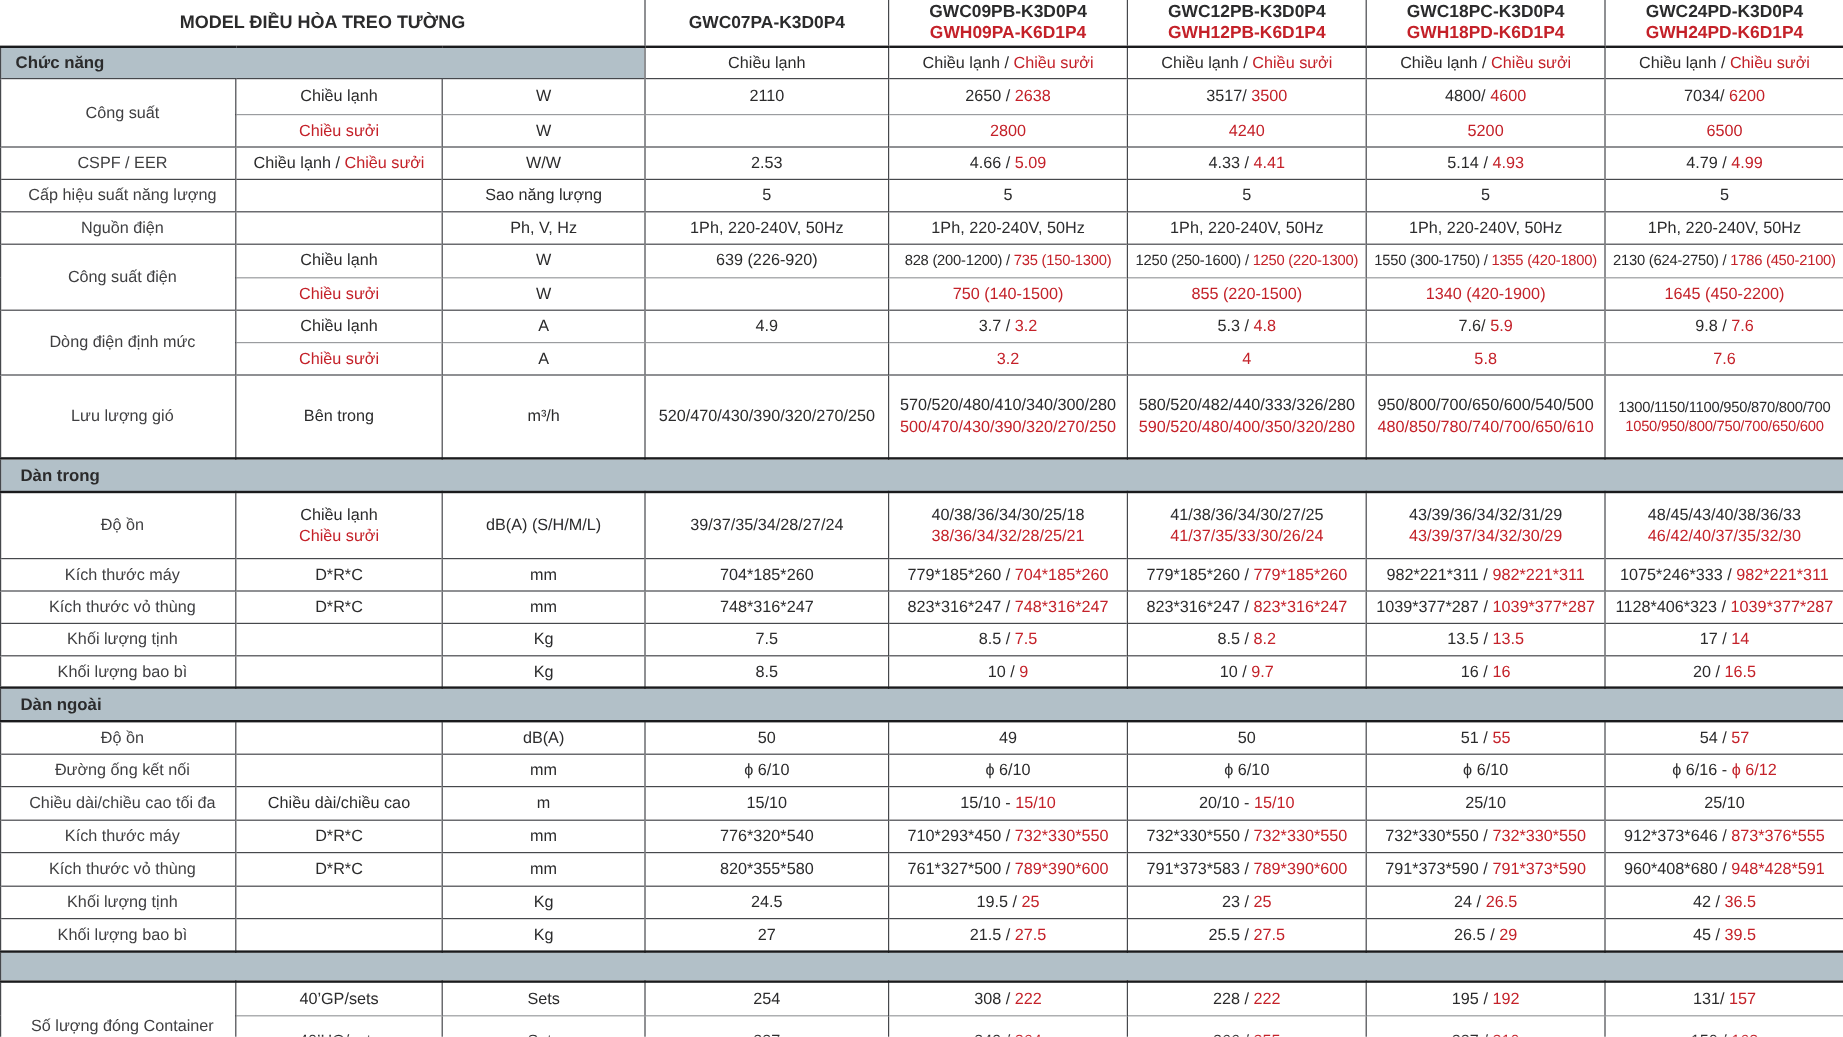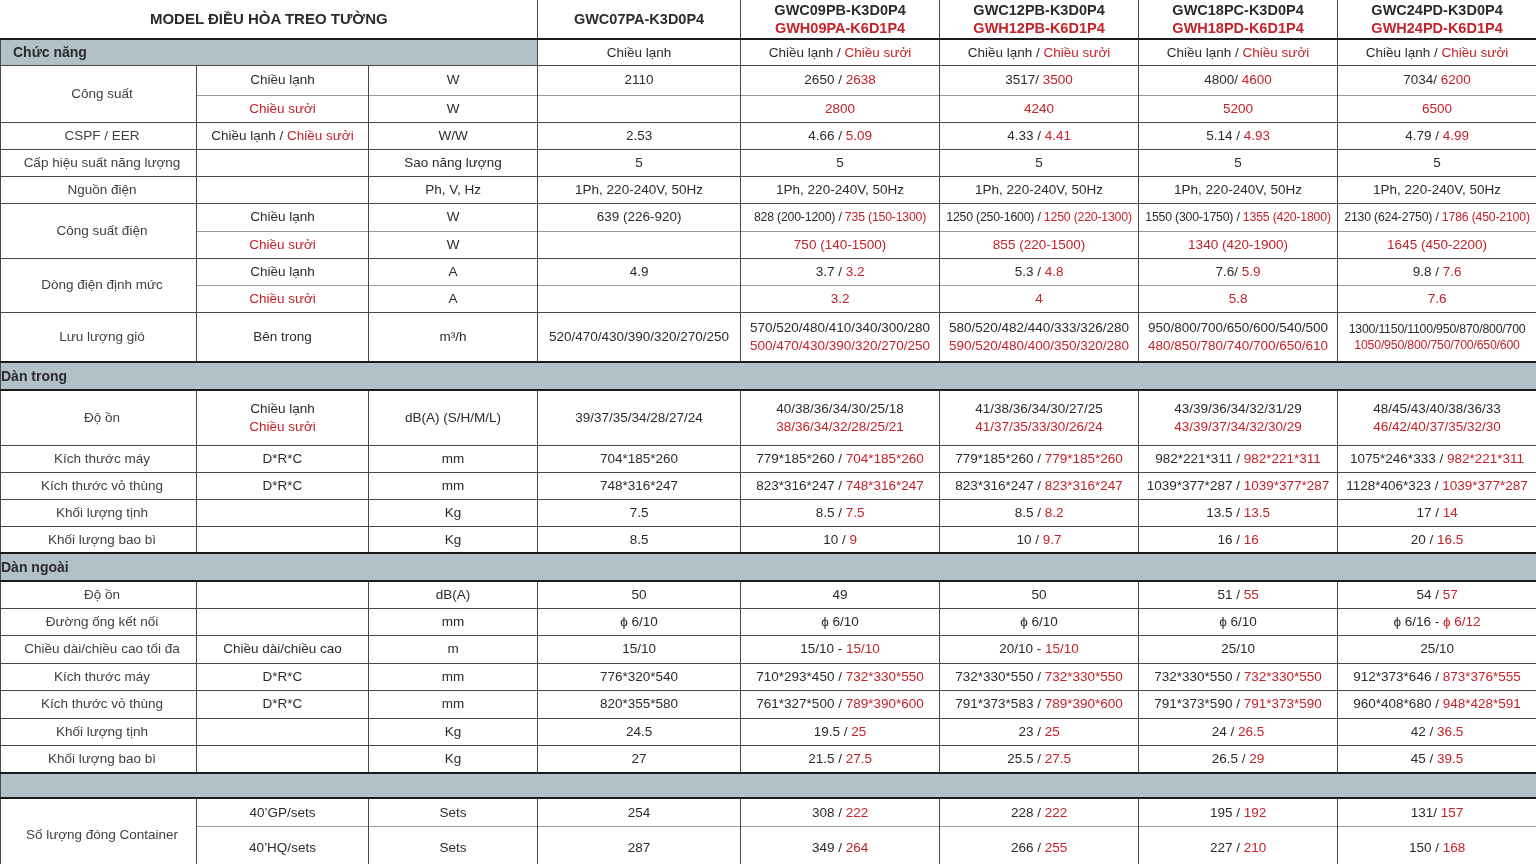--- a/index.html
+++ b/index.html
@@ -9,21 +9,21 @@
      border-right:1.5px solid var(--bdark,#46484c);
      border-top:1.5px solid var(--bdark,#46484c);
      border-bottom:none;
      text-align:center;vertical-align:middle;
      font-size:13.5px;line-height:1.32;padding:1px 3px;overflow:hidden;}
   tr.header td{border-top:none;border-bottom:2.5px solid var(--bheavy,#1a1b1d);
      font-weight:bold;font-size:14.5px;line-height:1.25;}
   tr.header td:first-child{border-left:none;font-size:15px;}
   tr.light td{border-top:1px solid var(--blight,#9a9c9f);}
   tr.band td{background:var(--band,#b3c1c8);font-weight:bold;text-align:left;
-     padding-left:0;border-top:2.5px solid var(--bheavy,#1a1b1d);
+     padding-left:16px;border-top:2.5px solid var(--bheavy,#1a1b1d);
      border-bottom:2.5px solid var(--bheavy,#1a1b1d);font-size:14px;}
   tr.gap td{background:var(--band,#b3c1c8);border-top:2.5px solid var(--bheavy,#1a1b1d);
      border-bottom:2.5px solid var(--bheavy,#1a1b1d);}
   tr:last-child td{border-bottom:2px solid var(--bheavy,#1a1b1d);}
   td.band-cell{background:var(--band,#b3c1c8);font-weight:bold;text-align:left;
      padding-left:12px;font-size:14px;}
   td.left{text-align:center;padding-left:10px;color:var(--label,#3f3f41);}
   td.fs-s{font-size:12.3px;letter-spacing:-0.2px;}
   .red{color:var(--red,#c42129);}
 </style>
@@ -138,21 +138,21 @@
       </tr>
       <tr class="data light" style="height: 27px;">
         <td><span class="red">Chiều sưởi</span></td>
         <td><span>A</span></td>
         <td></td>
         <td><span class="red">3.2</span></td>
         <td><span class="red">4</span></td>
         <td><span class="red">5.8</span></td>
         <td><span class="red">7.6</span></td>
       </tr>
-      <tr class="data" style="height: 50px;">
+      <tr class="data" style="height: 70px;">
         <td class="left"><span>Lưu lượng gió</span></td>
         <td><span>Bên trong</span></td>
         <td><span>m³/h</span></td>
         <td><span>520/470/430/390/320/270/250</span></td>
         <td><span>570/520/480/410/340/300/280</span><br><span class="red">500/470/430/390/320/270/250</span></td>
         <td><span>580/520/482/440/333/326/280</span><br><span class="red">590/520/480/400/350/320/280</span></td>
         <td><span>950/800/700/650/600/540/500</span><br><span class="red">480/850/780/740/700/650/610</span></td>
         <td class="fs-s"><span>1300/1150/1100/950/870/800/700</span><br><span class="red">1050/950/800/750/700/650/600</span></td>
       </tr>
       <tr class="band" style="height: 28px;">

